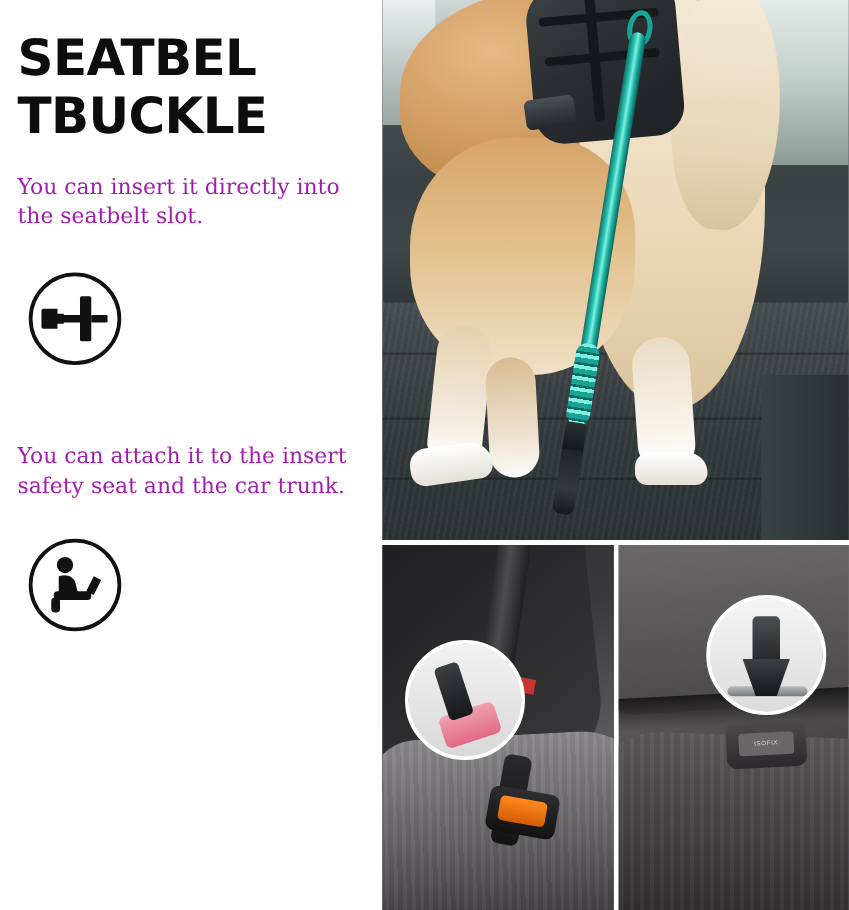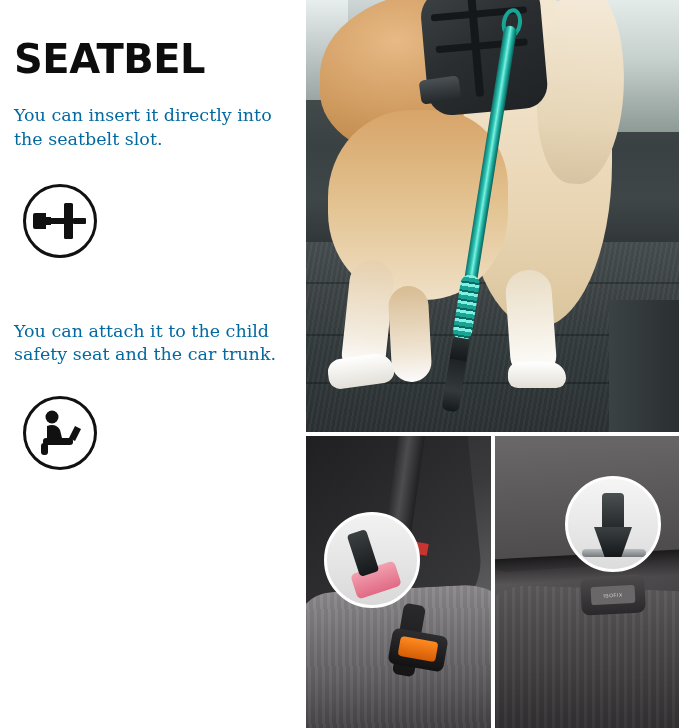--- a/index.html
+++ b/index.html
@@ -21,21 +21,21 @@
   }
 
   
   .left-col {
     position: absolute;
     left: 0;
     top: 0;
     width: 300px;
     height: 672px;
     box-sizing: border-box;
-    padding: 34px 12px 0 14px;
+    padding: 22px 12px 0 14px;
   }
 
   .headline {
     font-family: "DejaVu Sans", sans-serif;
     font-weight: bold;
     font-size: 40px;
     line-height: 1.16;
     letter-spacing: -0.5px;
     color: #0d0d0d;
     margin: 0;
@@ -45,21 +45,21 @@
     color: #11a395;
   }
   .headline-line2 {
     display: block;
   }
 
   .body-text {
     font-family: "DejaVu Serif", serif;
     font-size: 17.5px;
     line-height: 1.33;
-    color: #0369a1;
+    color: #a21caf;
     margin: 0;
   }
 
   .block-one {
     margin-top: 2px;
   }
   .block-one .body-text {
     margin-top: 22px;
   }
 
@@ -515,35 +515,36 @@
 </head>
 <body>
 
 <div class="page">
 
   <div class="left-col">
 
     <div class="block-one">
       <h1 class="headline">
         <span>SEATBEL</span>
+        <span class="headline-line2">TBUCKLE</span>
       </h1>
       <p class="body-text">You can insert it directly into the seatbelt slot.</p>
 
       <div class="icon-badge buckle-badge">
         <svg width="54" height="40" viewBox="0 0 54 40" aria-hidden="true">
           <rect x="31" y="2" width="9" height="36" rx="1.5" fill="#111111"></rect>
           <rect x="17" y="17" width="16" height="6" rx="1" fill="#111111"></rect>
           <path d="M2 12 h11 v4 h5 v8 h-5 v4 H2 a2 2 0 0 1 -2 -2 V14 a2 2 0 0 1 2 -2 z" fill="#111111"></path>
           <rect x="40" y="17" width="13" height="6" rx="1" fill="#111111"></rect>
         </svg>
       </div>
     </div>
 
     <div class="block-two">
-      <p class="body-text">You can attach it to the child safety seat and the car trunk.</p>
+      <p class="body-text">You can attach it to the insert safety seat and the car trunk.</p>
 
       <div class="icon-badge seat-badge">
         <svg width="50" height="48" viewBox="0 0 50 48" aria-hidden="true">
           <circle cx="17" cy="8" r="6.5" fill="#111111"></circle>
           <path d="M12 17 q9 -3 13 4 l3 12 h-16 z" fill="#111111"></path>
           <rect x="8" y="29" width="30" height="7" rx="3" fill="#111111"></rect>
           <path d="M34 29 l6 -12 l6 3 l-6 12 z" fill="#111111"></path>
           <rect x="6" y="34" width="7" height="12" rx="3" fill="#111111"></rect>
         </svg>
       </div>

